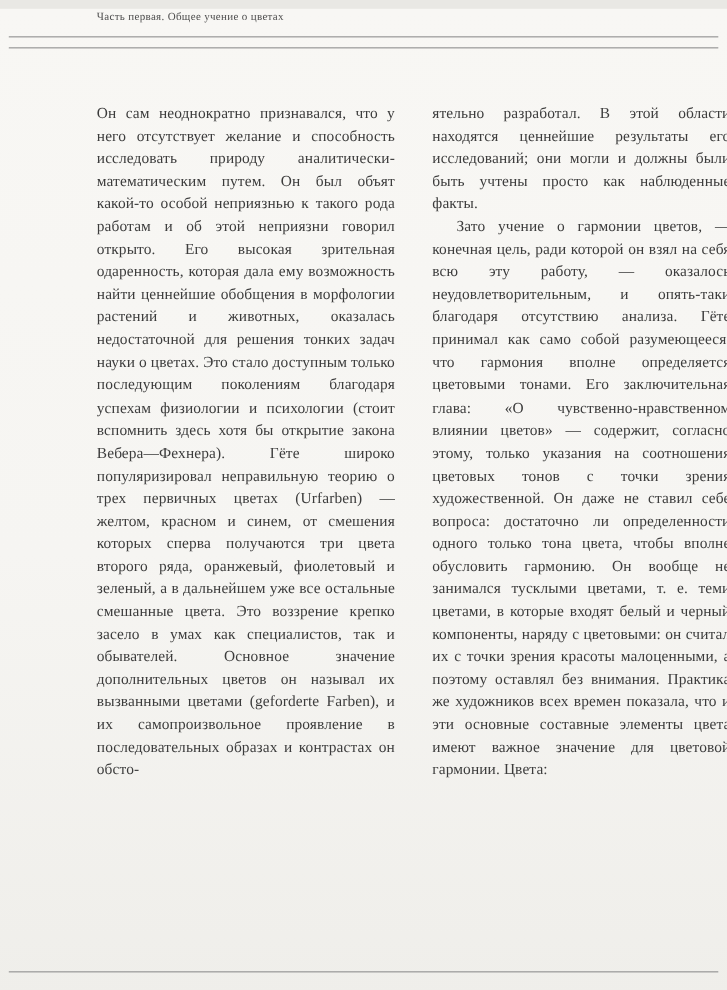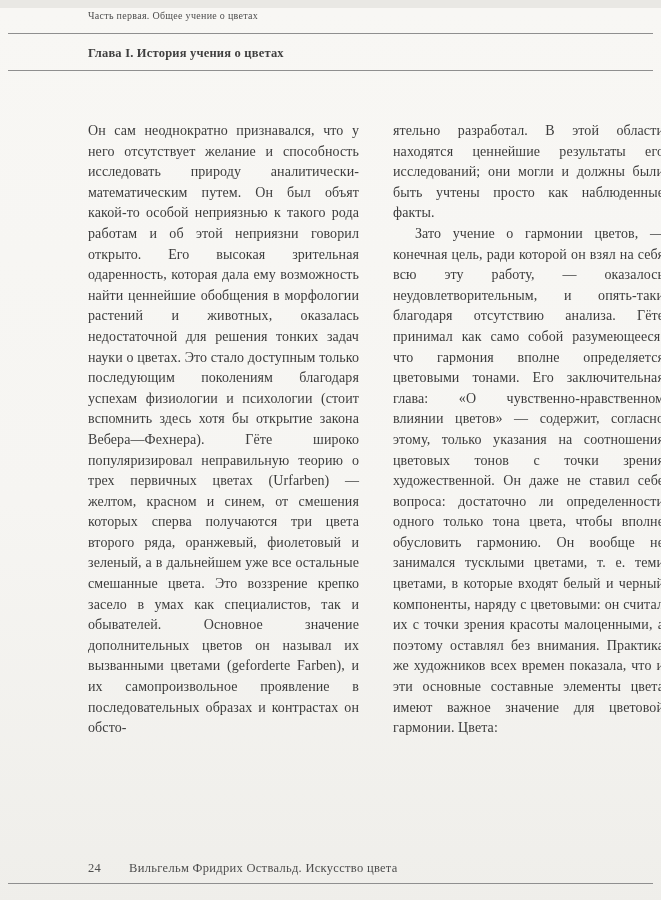--- a/index.html
+++ b/index.html
@@ -90,34 +90,29 @@
 </style>
 </head>
 <body>
 
 <div class="page">
 
   <div class="running-header">Часть первая. Общее учение о цветах</div>
 
   <hr class="rule">
 
-  <div class="chapter-heading">Глава I. История учения о цветах</div>
 
   <hr class="rule">
 
   <div class="columns">
     <div class="column">
         <p><span>Он сам неоднократно признавался, что у него отсутствует желание и способность исследовать природу аналитически-математическим путем. Он был объят какой-то особой неприязнью к такого рода работам и об этой неприязни говорил открыто. Его высокая зрительная одаренность, которая дала ему возможность найти ценнейшие обобщения в морфологии растений и животных, оказалась недостаточной для решения тонких задач науки о цветах. Это стало доступным только последующим поколениям благодаря успехам физиологии и психологии (стоит вспомнить здесь хотя бы открытие закона Вебера—Фехнера). Гёте широко популяризировал неправильную теорию о трех первичных цветах (Urfarben) — желтом, красном и синем, от смешения которых сперва получаются три цвета второго ряда, оранжевый, фиолетовый и зеленый, а в дальнейшем уже все остальные смешанные цвета. Это воззрение крепко засело в умах как специалистов, так и обывателей. Основное значение дополнительных цветов он называл их вызванными цветами (geforderte Farben), и их самопроизвольное проявление в последовательных образах и контрастах он обсто-</span></p>
       </div>
     <div class="column">
         <p><span>ятельно разработал. В этой области находятся ценнейшие результаты его исследований; они могли и должны были быть учтены просто как наблюденные факты.</span></p>
         <p class="indent"><span>Зато учение о гармонии цветов, — конечная цель, ради которой он взял на себя всю эту работу, — оказалось неудовлетворительным, и опять-таки благодаря отсутствию анализа. Гёте принимал как само собой разумеющееся, что гармония вполне определяется цветовыми </span><span class="it">тонами</span><span>. Его заключительная глава: «О чувственно-нравственном влиянии цветов» — содержит, согласно этому, только указания на соотношения цветовых тонов с точки зрения художественной. Он даже не ставил себе вопроса: достаточно ли определенности одного только тона цвета, чтобы вполне обусловить гармонию. Он вообще не занимался тусклыми цветами, т. е. теми цветами, в которые входят белый и черный компоненты, наряду с цветовыми: он считал их с точки зрения красоты малоценными, а поэтому оставлял без внимания. Практика же художников всех времен показала, что и эти основные составные элементы цвета имеют важное значение для цветовой гармонии. Цвета:</span></p>
       </div>
   </div>
 
-  <div class="footer">
-    <span>24</span>
-    <span>Вильгельм Фридрих Оствальд. Искусство цвета</span>
-  </div>
 
   <hr class="footer-rule">
 
 </div>
 
 </body></html>

